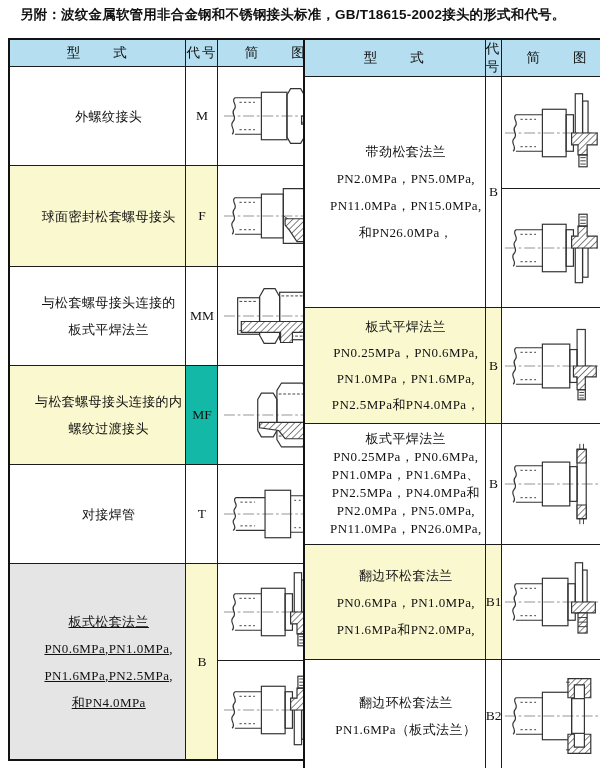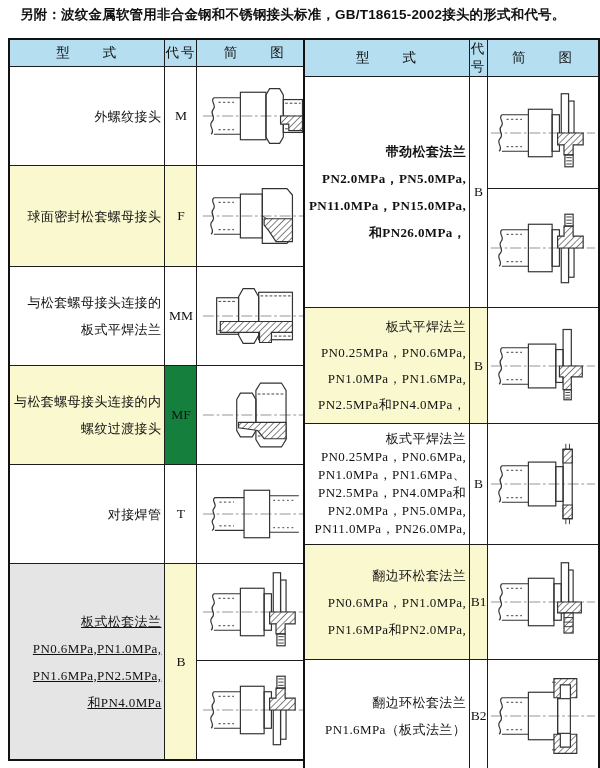--- a/index.html
+++ b/index.html
@@ -17,22 +17,22 @@
     border:2.4px solid #121212;background:#fff;
   }
   #t-left{left:8px;}
   #t-right{left:303px;}
   th,td{border:1.4px solid #1c1c1c;padding:0;}
   th{
     height:26px;font-weight:normal;font-size:13.5px;letter-spacing:2px;
     text-align:center;vertical-align:middle;
   }
   td.type{
-    vertical-align:middle;text-align:right;
-    padding:4px 3px 4px 4px;font-size:13px;letter-spacing:.4px;
+    vertical-align:middle;text-align:center;
+    padding:4px 3px 4px 25px;font-size:13px;letter-spacing:.4px;
   }
   td.code{vertical-align:middle;text-align:center;font-size:13.5px;}
   td.diag{vertical-align:middle;text-align:center;background:#fff;}
   .tline{display:block;white-space:nowrap;}
   svg{display:inline-block;vertical-align:middle;}
 </style>
 </head>
 <body>
 
 <div id="title">另附：波纹金属软管用非合金钢和不锈钢接头标准，GB/T18615-2002接头的形式和代号。</div>
@@ -122,21 +122,21 @@
               <path d="M66 24 h33 M66 68 h33" stroke-dasharray="3 2" stroke-width="1"></path>
               <path d="M22 52 H101 V64 H78 V75 H65 V64 H22 Z" fill="url(#h3)"></path>
             </g>
           </svg></td>
       </tr>
       <tr>
         <td class="type" rowspan="1" style="background: rgb(250, 248, 207); line-height: 27px;">
           <span class="tline">与松套螺母接头连接的内</span>
           <span class="tline">螺纹过渡接头</span>
         </td>
-        <td class="code" rowspan="1" style="background: #15803d;">MF</td>
+        <td class="code" rowspan="1" style="background: #14b8a6;">MF</td>
         <td class="diag" style="height: 98px;"><svg viewBox="0 0 120 92" width="110" height="84">
             <defs>
               <pattern id="h4" width="5" height="5" patternUnits="userSpaceOnUse" patternTransform="rotate(45)">
                 <rect width="5" height="5" fill="#fff"></rect>
                 <line x1="0" y1="0" x2="0" y2="5" stroke="#555" stroke-width="1.6"></line>
               </pattern>
             </defs>
             <g fill="none" stroke="#333333" stroke-width="1.3">
               <line x1="3" y1="46" x2="117" y2="46" stroke="#8a8a8a" stroke-width="1" stroke-dasharray="12 3 3 3"></line>
               <path d="M40 29 l4 -7 h13 l4 7 v34 l-4 7 h-13 l-4 -7 z"></path>
@@ -232,21 +232,21 @@
     </colgroup>
     <thead>
       <tr>
         <th style="background: rgb(181, 223, 240);">型　　式</th>
         <th style="background: rgb(181, 223, 240);">代号</th>
         <th style="background: rgb(181, 223, 240);">简　　图</th>
       </tr>
     </thead>
     <tbody>
       <tr>
-        <td class="type" rowspan="2" style="line-height: 27px; font-weight: bold;">
+        <td class="type" rowspan="2" style="line-height: 27px;">
           <span class="tline">带劲松套法兰</span>
           <span class="tline">PN2.0MPa，PN5.0MPa,</span>
           <span class="tline">PN11.0MPa，PN15.0MPa,</span>
           <span class="tline">和PN26.0MPa，</span>
         </td>
         <td class="code" rowspan="2">B</td>
         <td class="diag" style="height: 111px;"><svg viewBox="0 0 120 92" width="110" height="84">
             <defs>
               <pattern id="h8" width="5" height="5" patternUnits="userSpaceOnUse" patternTransform="rotate(45)">
                 <rect width="5" height="5" fill="#fff"></rect>

